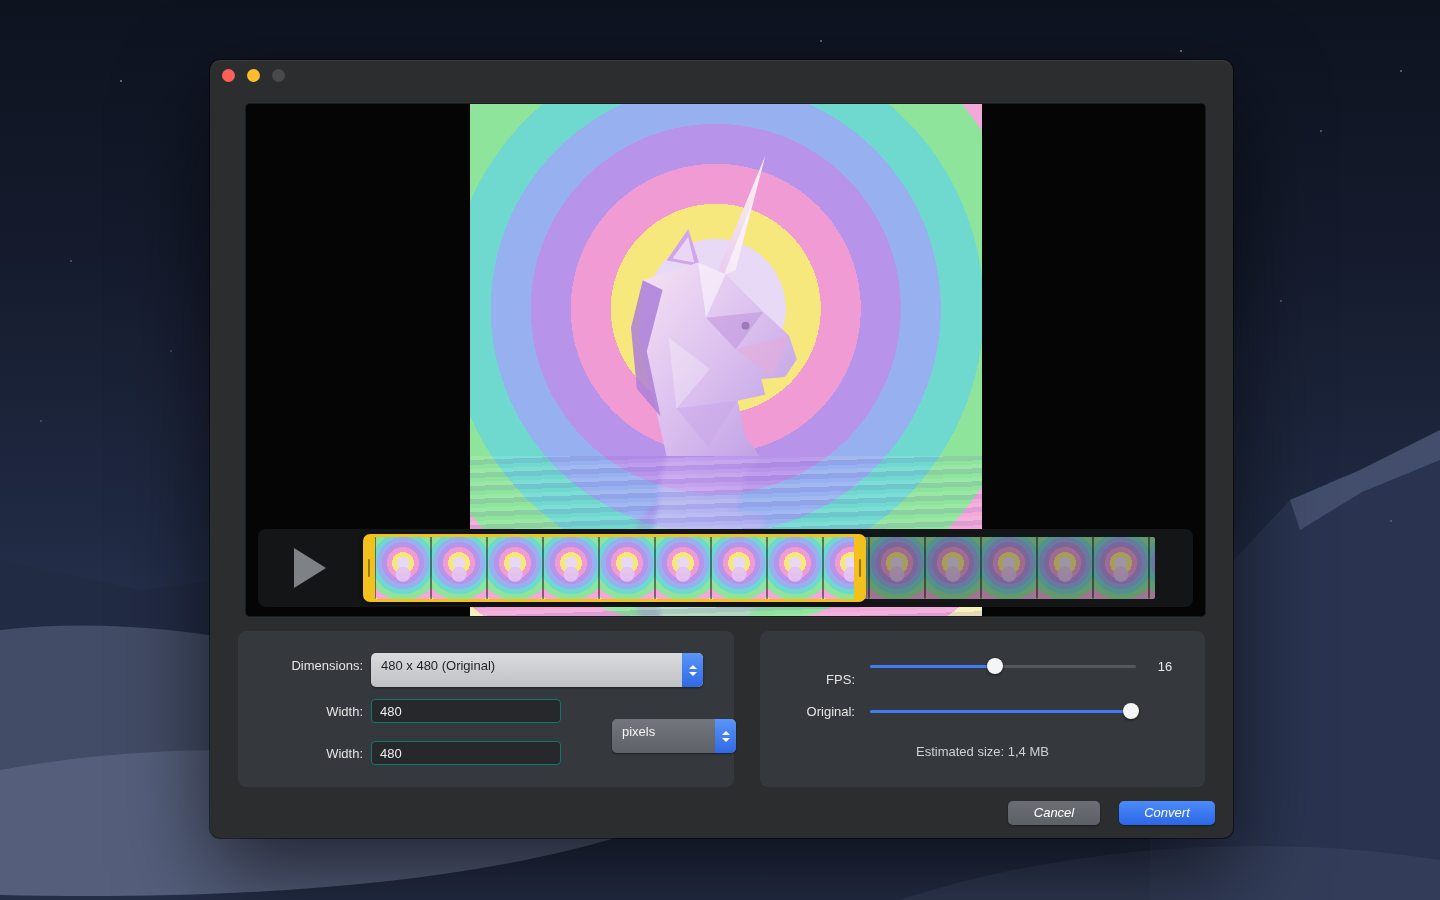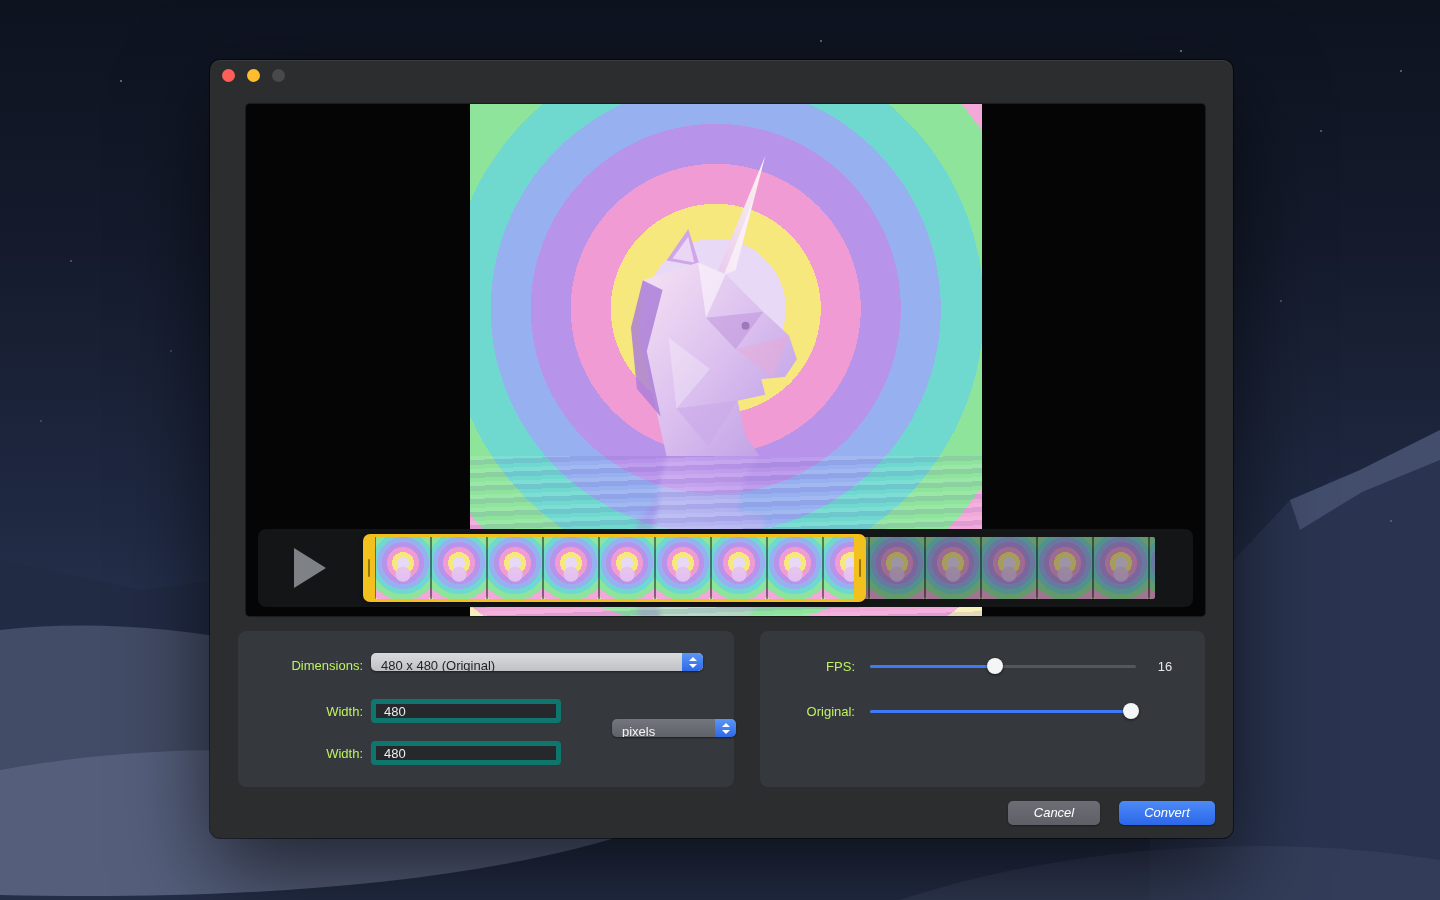--- a/index.html
+++ b/index.html
@@ -66,36 +66,36 @@
     border-radius:7px; box-shadow:0 1px 4px rgba(0,0,0,.5); }
   .sel-strip { position:absolute; inset:0; }
   .slit { position:absolute; top:50%; transform:translateY(-50%); width:2px; height:18px;
     background:rgba(96,66,0,.6); border-radius:1px; }
   .slit.l { left:-7px; } .slit.r { right:-7px; }
 
   
   .panel { position:absolute; top:570px; height:156px; background:#35383c; border-radius:8px; }
   .panel.left  { left:28px;  width:496px; }
   .panel.right { left:550px; width:445px; }
-  .lbl { position:absolute; color:#bef264; font-size:13px; text-align:right; line-height:25px; }
-
-  .popup { position:absolute; height:18px; border-radius:5px; font-size:13px; line-height:25px;
+  .lbl { position:absolute; color:#e5e5e5; font-size:13px; text-align:right; line-height:25px; }
+
+  .popup { position:absolute; height:34px; border-radius:5px; font-size:13px; line-height:25px;
     padding:0 28px 12px 10px; box-shadow:0 1px 2px rgba(0,0,0,.45); white-space:nowrap; overflow:hidden; }
   .popup.lightstyle { background:linear-gradient(#dadbdd,#bfc1c4); color:#1f2123; }
   .popup.darkstyle  { background:linear-gradient(#73777d,#5e6268); color:#f3f4f5; }
   .cap { position:absolute; right:0; top:0; bottom:0; width:21px; border-radius:0 5px 5px 0;
     background:linear-gradient(#5a95f8,#2f6ae6); display:flex; flex-direction:column;
     align-items:center; justify-content:center; }
   .chev-up { width:0; height:0; border-left:4px solid transparent; border-right:4px solid transparent;
     border-bottom:4px solid #fff; margin-bottom:3px; }
   .chev-down { width:0; height:0; border-left:4px solid transparent; border-right:4px solid transparent;
     border-top:4px solid #fff; }
 
   .field { position:absolute; height:24px; width:190px; background:#26282b;
-    border:5px solid #0f766e; border-radius:4px; color:#ecedee; font-size:13px;
+    border:1px solid #0f766e; border-radius:4px; color:#ecedee; font-size:13px;
     padding:0 8px; outline:none; }
 
   .slider { position:absolute; width:266px; height:16px; }
   .track { position:absolute; left:0; right:0; top:7px; height:3px; background:#54585e; border-radius:2px; }
   .fill  { position:absolute; left:0; top:7px; height:3px; background:#3f7bf6; border-radius:2px; }
   .knob  { position:absolute; top:0; width:16px; height:16px; border-radius:50%;
     background:#f4f5f6; box-shadow:0 1px 3px rgba(0,0,0,.55); transform:translateX(-50%); }
   .fpsval { position:absolute; left:380px; top:23px; width:50px; text-align:center;
     color:#e8e9ea; font-size:13px; line-height:25px; }
   .est { position:absolute; left:0; width:445px; top:113px; text-align:center;
@@ -197,33 +197,34 @@
       <div class="popup darkstyle" style="left:342px; top:88px; width:124px;margin-left:32px;">
         <span>pixels</span>
         <span class="cap">
           <span class="chev-up"></span>
             <span class="chev-down"></span>
         </span>
       </div>
     </div>
 
     <div class="panel right">
-      <div class="lbl" style="left:20px; top:23px; width:75px;">FPS:</div>
+      <div class="lbl" style="left:20px; top:36px; width:75px;">FPS:</div>
       <div class="slider" style="left:110px; top:27px;">
         <div class="track"></div>
         <div class="fill" style="width: 47%;"></div>
         <div class="knob" style="left: 47%;"></div>
       </div>
       <div class="fpsval">16</div>
 
       <div class="lbl" style="left:20px; top:68px; width:75px;">Original:</div>
       <div class="slider" style="left:110px; top:72px;">
         <div class="track"></div>
         <div class="fill" style="width: 98%;"></div>
         <div class="knob" style="left: 98%;"></div>
       </div>
 
+      <div class="est">Estimated size: 1,4 MB</div>
     </div>
 
     <div class="btn cancel">Cancel</div>
     <div class="btn convert">Convert</div>
   </div>
 </div>
 
 </body></html>

